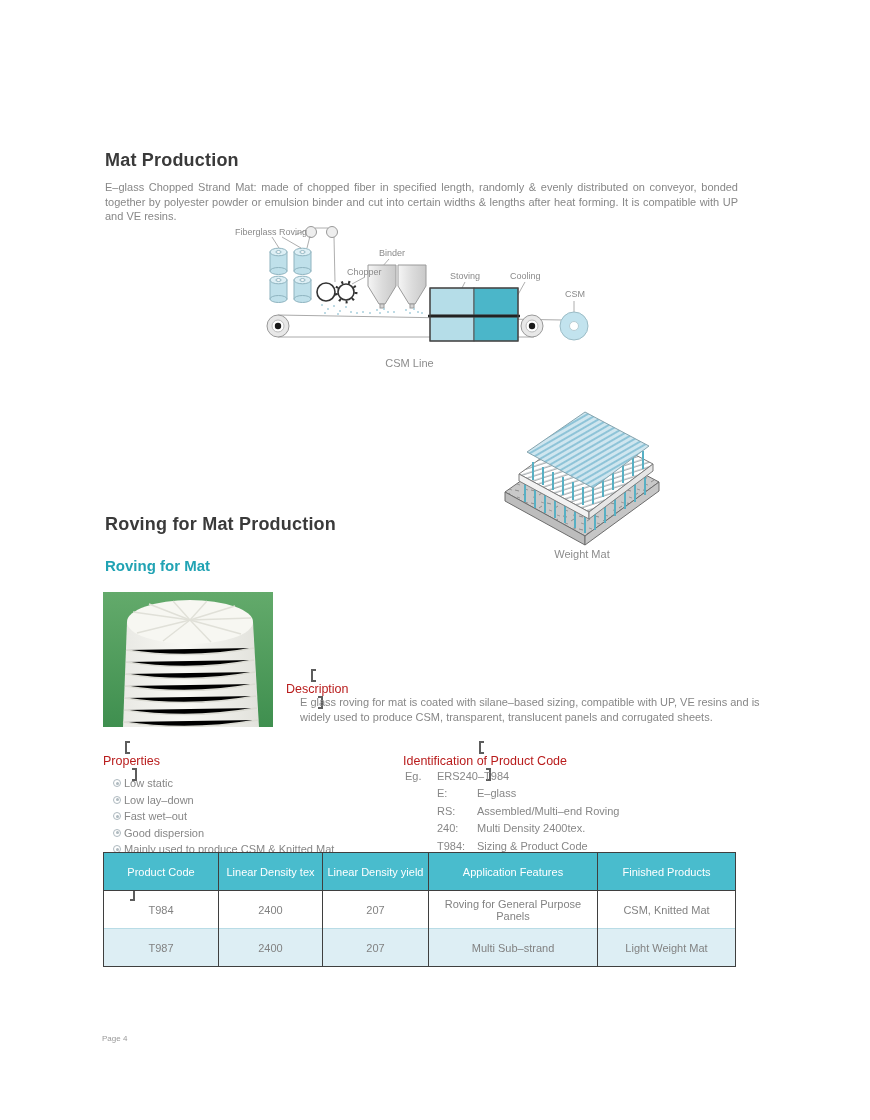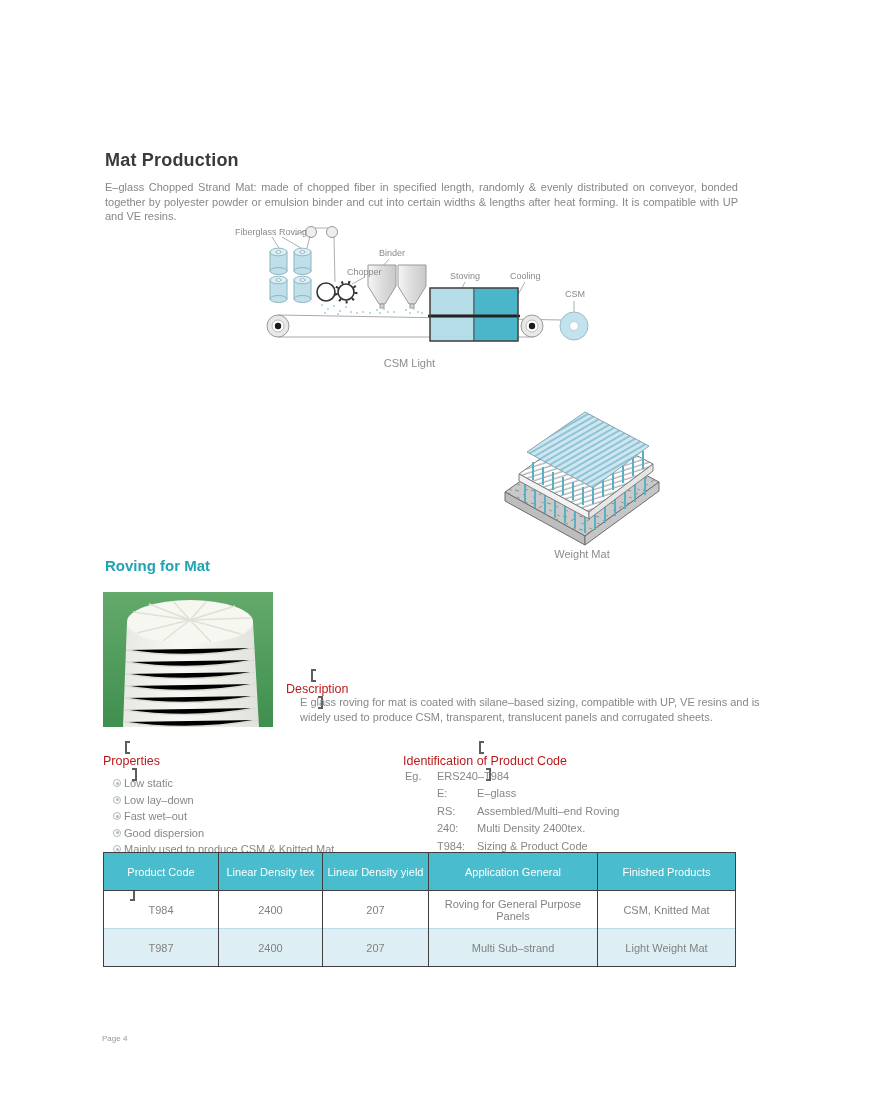--- a/index.html
+++ b/index.html
@@ -175,21 +175,21 @@
     </g>
 
     <text x="13" y="15" font-size="9" fill="#8a8a8a">Fiberglass Roving</text>
     <text x="125" y="55" font-size="9" fill="#8a8a8a">Chopper</text>
     <text x="157" y="36" font-size="9" fill="#8a8a8a">Binder</text>
     <text x="228" y="59" font-size="9" fill="#8a8a8a">Stoving</text>
     <text x="288" y="59" font-size="9" fill="#8a8a8a">Cooling</text>
     <text x="343" y="77" font-size="9" fill="#8a8a8a">CSM</text>
   </svg>
 
-  <div class="abs caption" style="left:222px;top:357px;width:375px;text-align:center;">CSM Light</div>
+  <div class="abs caption" style="left:222px;top:357px;width:375px;text-align:center;">CSM Line</div>
 
 
   <svg class="abs" style="left:497px;top:396px;" width="170" height="150" viewBox="0 0 170 150">
     <defs>
       <pattern id="diag" width="5" height="5" patternUnits="userSpaceOnUse" patternTransform="rotate(60)">
         <rect width="5" height="5" fill="#cfe6ef"></rect>
         <line x1="1" y1="0" x2="1" y2="5" stroke="#8ec4d8" stroke-width="2"></line>
       </pattern>
       <pattern id="horiz" width="6" height="4.5" patternUnits="userSpaceOnUse" patternTransform="rotate(-18)">
         <rect width="6" height="4.5" fill="#ffffff"></rect>
@@ -247,20 +247,21 @@
         <line x1="146" y1="55" x2="146" y2="73"></line>
     </g>
 
     <g>
       <polygon points="30,56 96,92 152,50 88,16" fill="url(#diag)" stroke="#86a4ae" stroke-width="1"></polygon>
     </g>
   </svg>
 
   <div class="abs caption" style="left:497px;top:548px;width:170px;text-align:center;">Weight Mat</div>
 
+  <div class="abs h1" style="left:105px;top:514px;">Roving for Mat Production</div>
 
   <div class="abs h2" style="left:105px;top:557px;">Roving for Mat</div>
 
   <svg class="abs" style="left:103px;top:592px;" width="170" height="135" viewBox="0 0 170 135">
     <defs>
       <linearGradient id="green" x1="0" y1="0" x2="0" y2="1">
         <stop offset="0" stop-color="#63aa6b"></stop>
           <stop offset="1" stop-color="#3f8f4f"></stop>
       </linearGradient>
       <linearGradient id="spool" x1="0" y1="0" x2="1" y2="0">
@@ -380,21 +381,21 @@
         <col style="width:104px">
         <col style="width:106px">
       <col style="width:169px">
         <col style="width:138px">
     </colgroup>
     <thead>
       <tr>
         <th>Product Code</th>
         <th>Linear Density  tex</th>
         <th>Linear Density  yield</th>
-        <th>Application General</th>
+        <th>Application Features</th>
         <th>Finished Products</th>
       </tr>
     </thead>
     <tbody>
       <tr>
         <td>T984</td>
         <td>2400</td>
         <td>207</td>
         <td>Roving for General Purpose Panels</td>
         <td>CSM, Knitted Mat</td>

